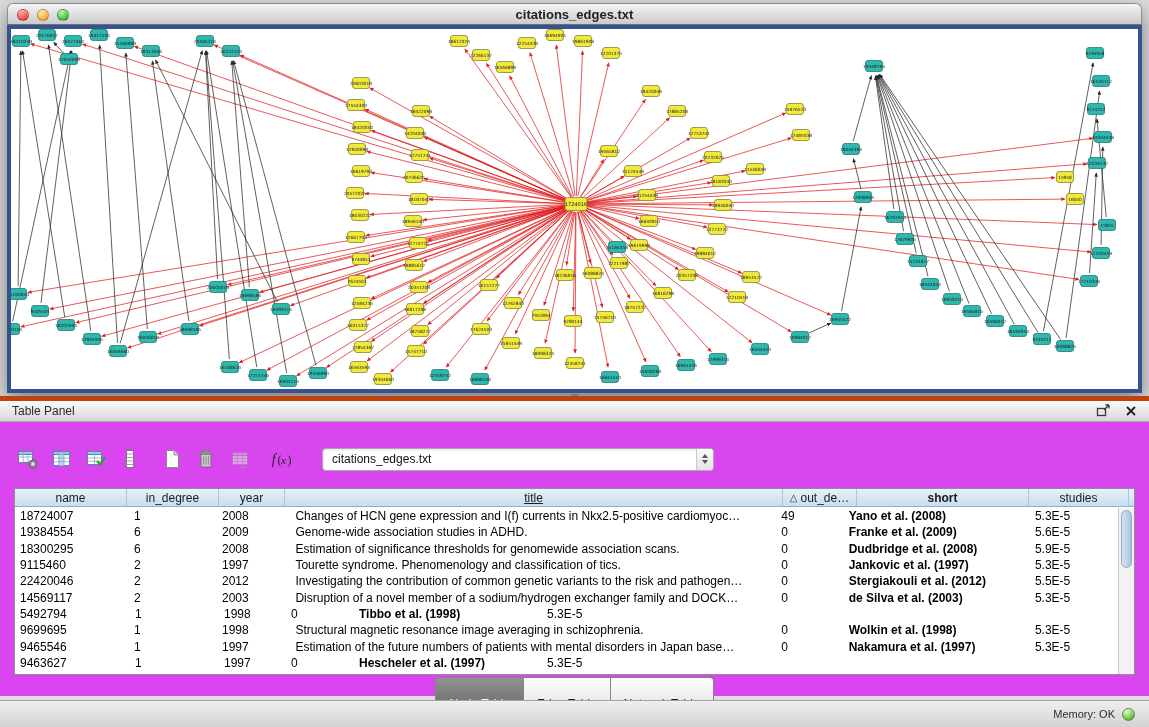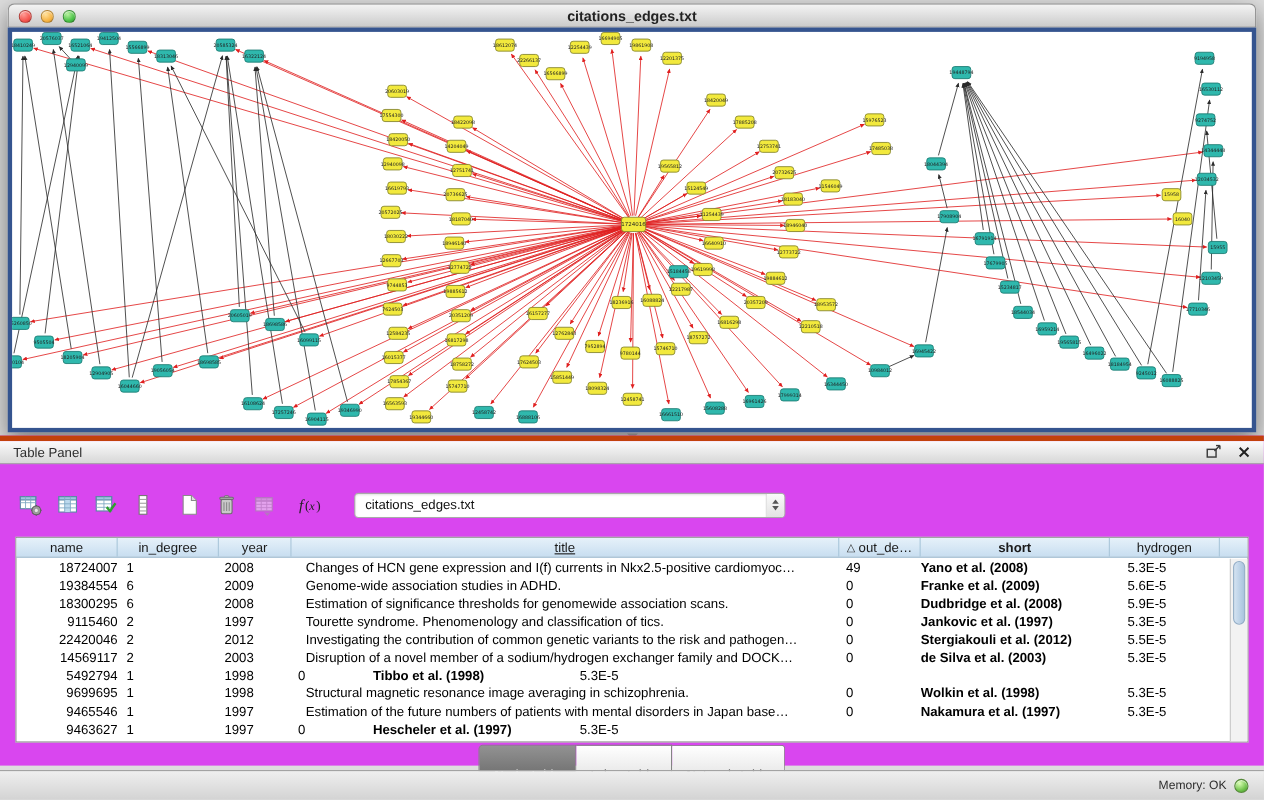--- a/index.html
+++ b/index.html
@@ -52,21 +52,21 @@
   .table-wrap { position:absolute; top:66px; left:14px; width:1121px; height:187px;
       background:#fff; border:1px solid #8f8f8f; }
   .thead { display:flex; height:18px; background:linear-gradient(#e6f1fa,#c8def0);
       border-bottom:1px solid #8fb0c8; font-size:12px; color:#1a1a1a; }
   .th { display:flex; align-items:center; justify-content:center; border-right:1px solid #a9c6da; overflow:hidden; white-space:nowrap; }
   .th .sort { font-size:10px; margin-right:3px; color:#333; }
   .th-scroll { flex:1; border-right:none; }
   .tbody { position:absolute; top:19px; left:0; right:16px; bottom:0; overflow:hidden; font-size:12px; color:#000; }
   .tr { display:flex; height:16.3px; align-items:center; white-space:nowrap; }
   .td { overflow:hidden; white-space:nowrap; }
-  .c0 { width:92px;  padding-left:5px;text-align:right; }
+  .c0 { width:112px;  padding-left:5px; }
   .c1 { width:92px;  padding-left:8px; }
   .c2 { width:66px;  padding-left:5px; }
   .c3 { width:498px; padding-left:13px; }
   .c4 { width:74px;  padding-left:6px; }
   .c5 { width:172px; text-align:left;font-weight:bold; }
   .c6 { width:100px; padding-left:16px; }
   .vscroll { position:absolute; top:19px; right:0; width:16px; bottom:0; background:#f2f2f2; border-left:1px solid #c9c9c9; }
   .vthumb { position:absolute; top:2px; left:2px; width:11px; height:58px; border-radius:6px;
       background:linear-gradient(90deg,#d4e3f2,#a9c4de); border:1px solid #90abc5; }
 
@@ -862,21 +862,21 @@
             <span>title</span>
           </div>
           <div class="th c4" style="padding: 0px;">
             <span class="sort">△</span>
             <span>out_de…</span>
           </div>
           <div class="th c5" style="padding: 0px;">
             <span>short</span>
           </div>
           <div class="th c6" style="padding: 0px;">
-            <span>hydrogen</span>
+            <span>studies</span>
           </div>
           <div class="th th-scroll"></div>
         </div>
       <div class="tbody" id="tbody">
           <div class="tr">
             <div class="td c0">18724007</div>
             <div class="td c1">1</div>
             <div class="td c2">2008</div>
             <div class="td c3">Changes of HCN gene expression and I(f) currents in Nkx2.5-positive cardiomyoc…</div>
             <div class="td c4">49</div>

